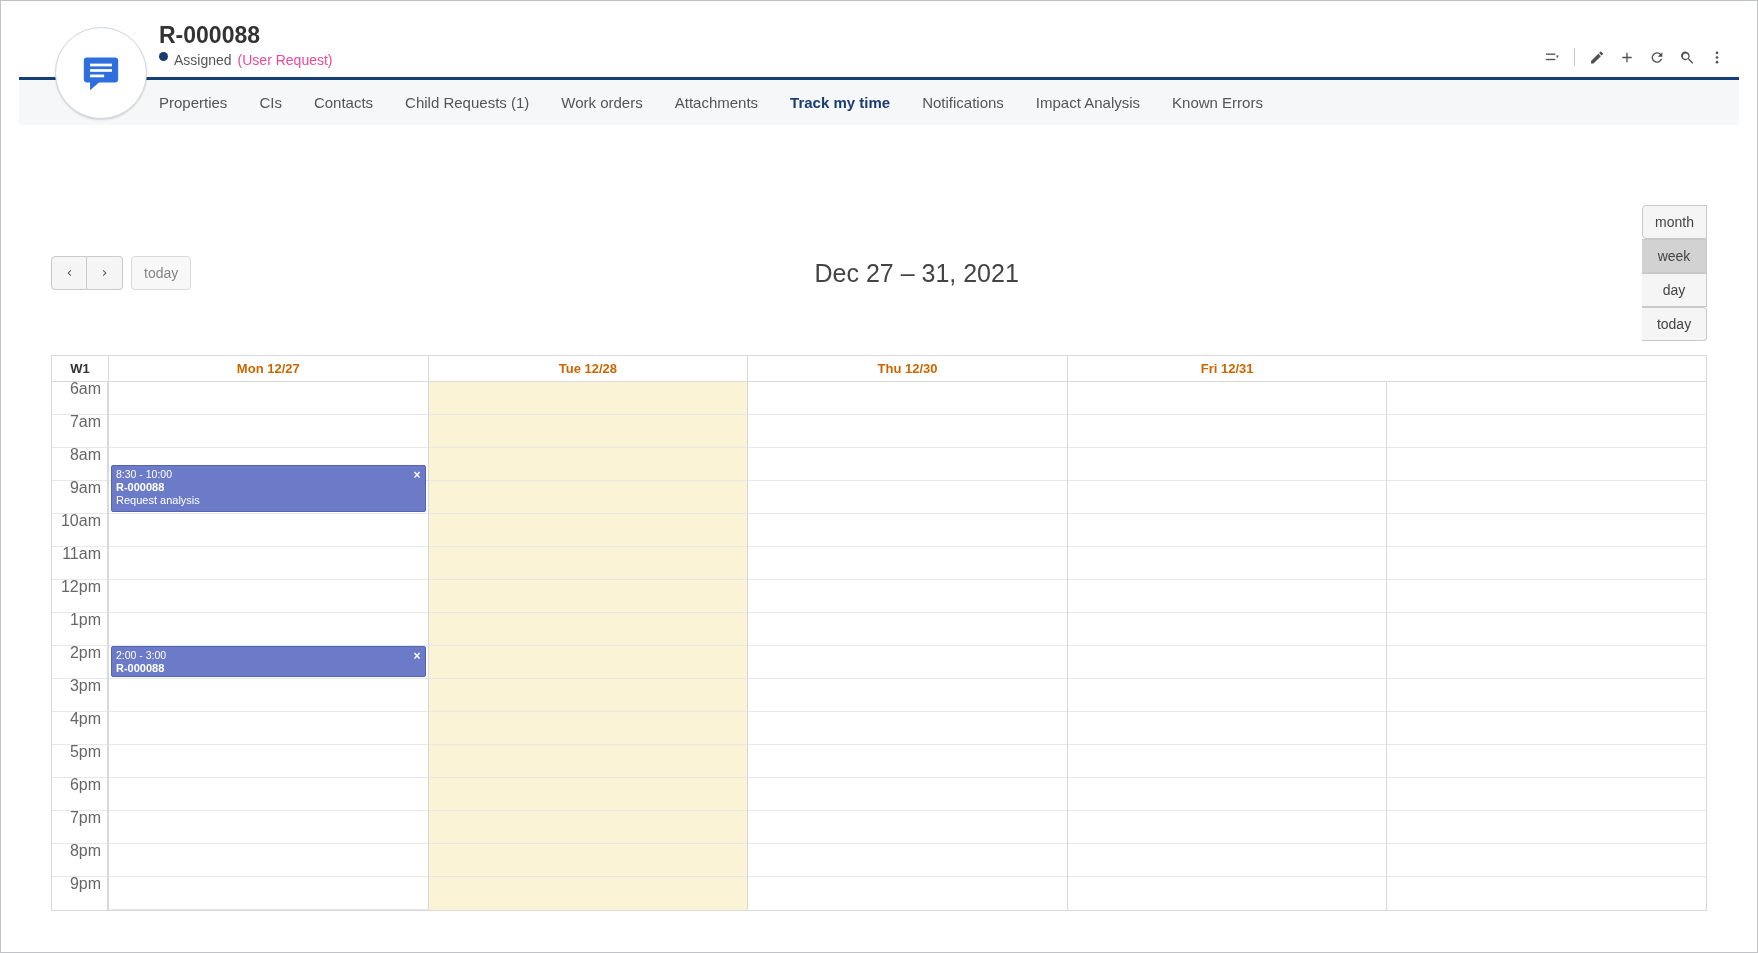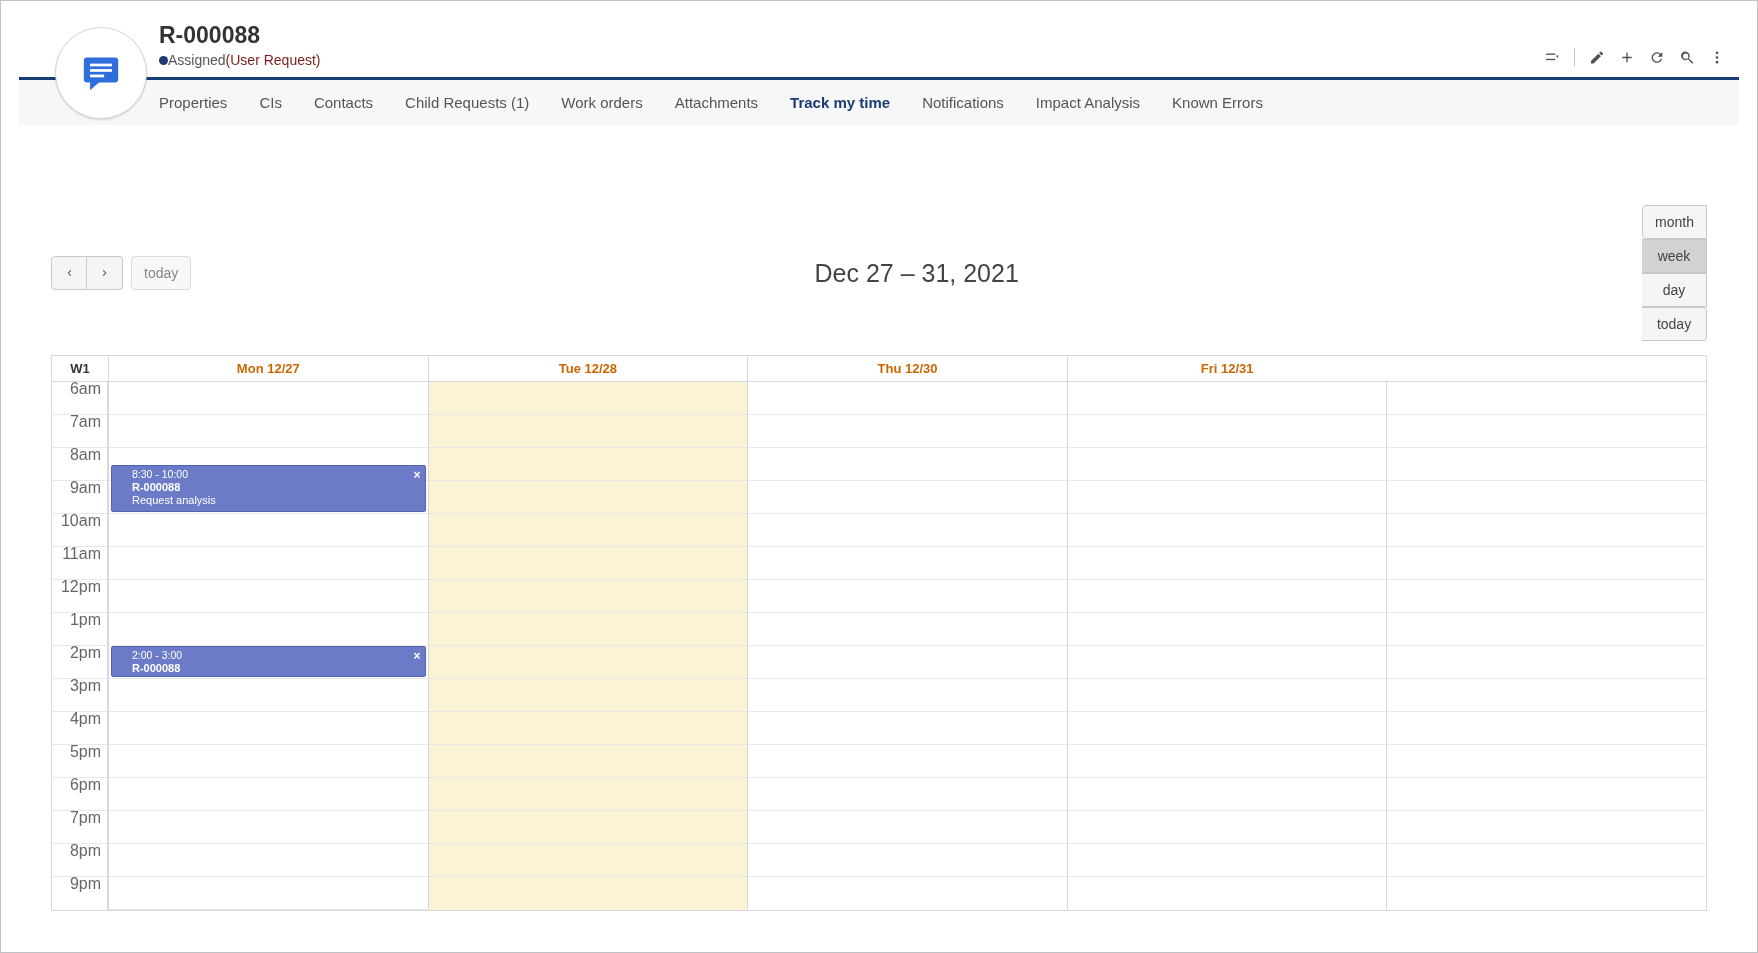--- a/index.html
+++ b/index.html
@@ -63,30 +63,30 @@
   .record-icon svg { width: 50px; height:50px; }
   .title-wrap .title {
     font-size: 23px;
     font-weight: 600;
     color: #333;
     margin:0 0 4px 0;
     line-height:1.1;
   }
   .status-line {
     display:flex;
-    align-items:center;
+    gap:6px;
     font-size: 14px;
     color:#555;
   }
   .status-dot {
     width: 9px; height:9px; border-radius:50%;
     background: var(--tab-active);
     display:inline-block;
   }
-  .status-line .type { color:#7f1d1d; }
+  .status-line .type { color:#ec4899; }
   .header-actions {
     margin-left:auto;
     display:flex;
     align-items:center;
     gap:2px;
     color:#555;
     padding-right:8px;
     padding-top:20px;
   }
   .icon-btn {
@@ -198,21 +198,21 @@
 
   .event {
     position:absolute;
     left:2px; right:2px;
     background: var(--event-bg);
     border:1px solid var(--event-border);
     border-radius:2px;
     color:#fff;
     font-size:11px;
     line-height:1.25;
-    padding:2px 4px 3px 20px;
+    padding:2px 4px 3px 4px;
     overflow:hidden;
     cursor:pointer;
   }
   .event .ev-time { font-size:10.5px; }
   .event .ev-id   { font-weight:600; }
   .event .ev-close {
     position:absolute; top:2px; right:4px;
     font-weight:700; font-size:12px; cursor:pointer;
   }
 </style>

